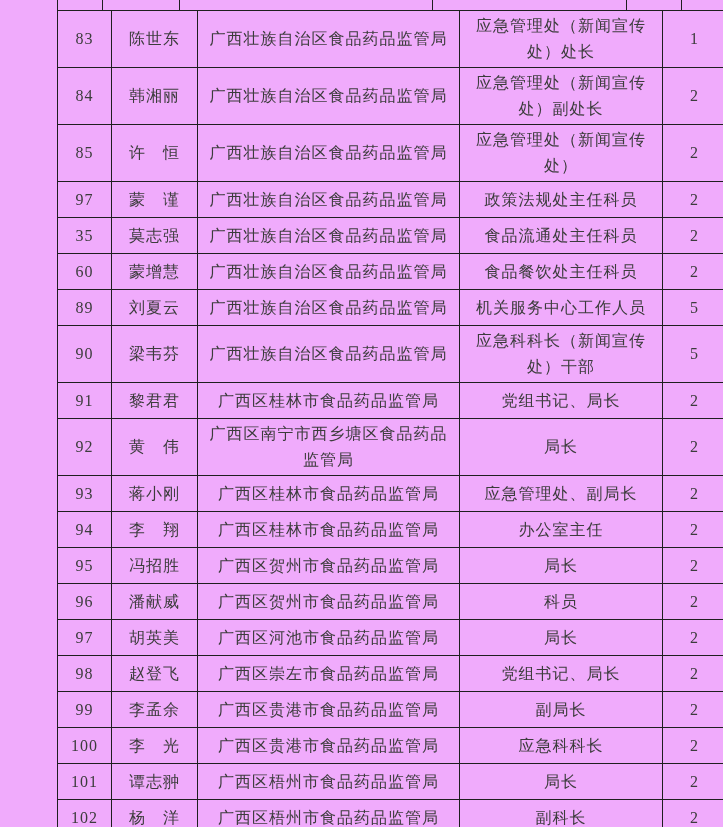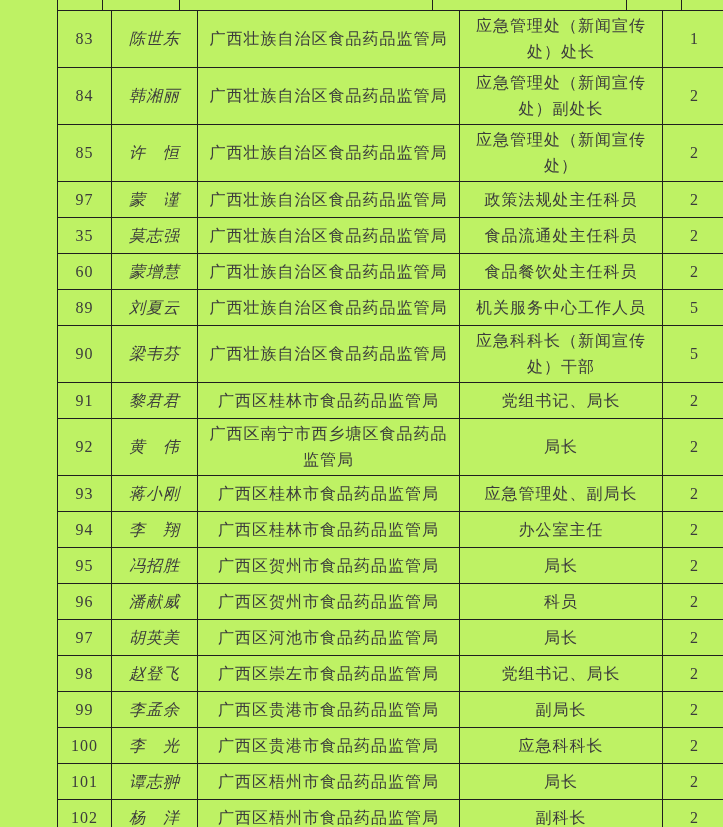--- a/index.html
+++ b/index.html
@@ -4,21 +4,21 @@
 <style>
   html, body {
     margin: 0;
     padding: 0;
     background: #ffffff;
   }
   .page {
     position: relative;
     width: 723px;
     height: 827px;
-    background: #bef264;
+    background: #f0abfc;
     overflow: hidden;
     font-family: "Liberation Serif", "DejaVu Serif", serif;
     color: #3c3c3c;
   }
   .table-wrap {
     position: absolute;
     left: 57px;
     top: 0;
   }
   
@@ -45,21 +45,21 @@
     vertical-align: middle;
     height: 31px;
     padding: 2px 4px;
     font-size: 16px;
     line-height: 26px;
     letter-spacing: 1px;
     word-break: break-all;
     overflow: hidden;
   }
   td.col-index  { width: 45px;  letter-spacing: 0; }
-  td.col-name   { width: 77px; font-style: italic;  }
+  td.col-name   { width: 77px;  }
   td.col-org    { width: 253px; }
   td.col-pos    { width: 194px; margin-top: 36px; }
   td.col-count  { width: 55px;  letter-spacing: 0; }
 </style>
 </head>
 <body>
 
 <div class="page">
   <div class="table-wrap">
 

